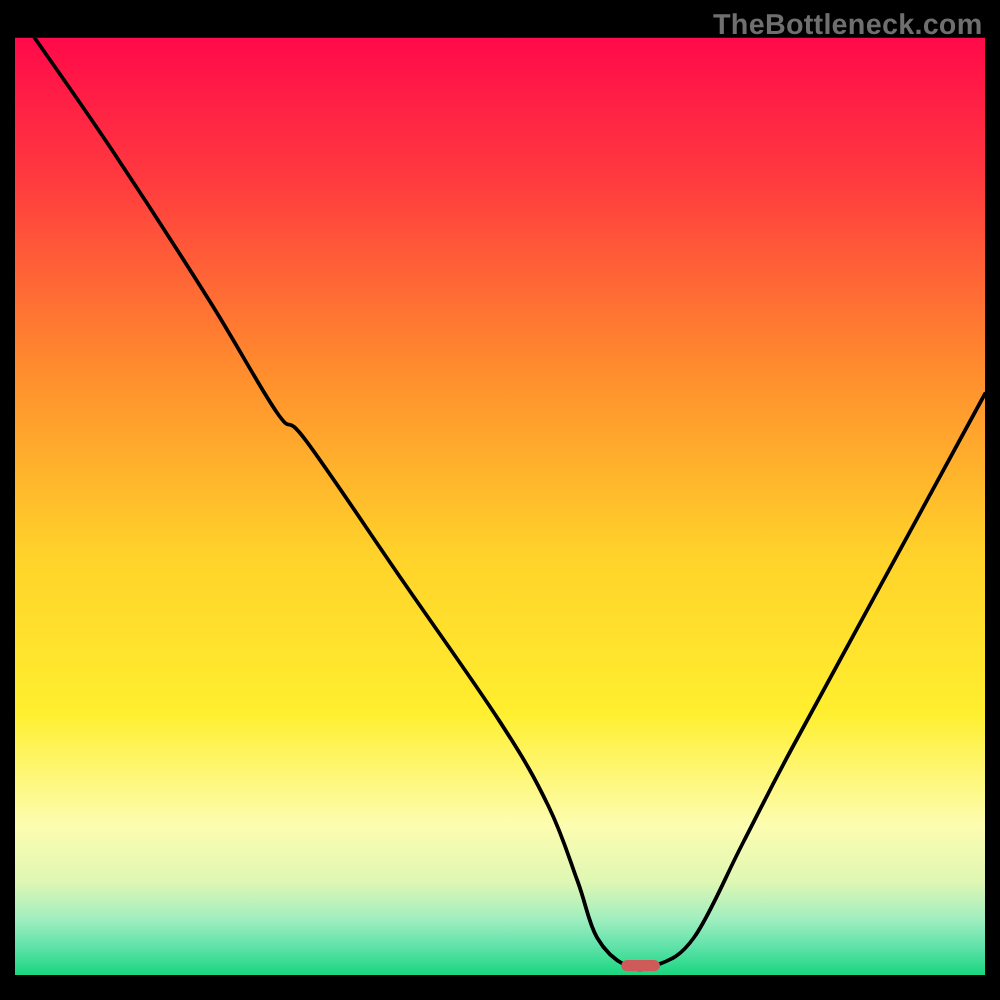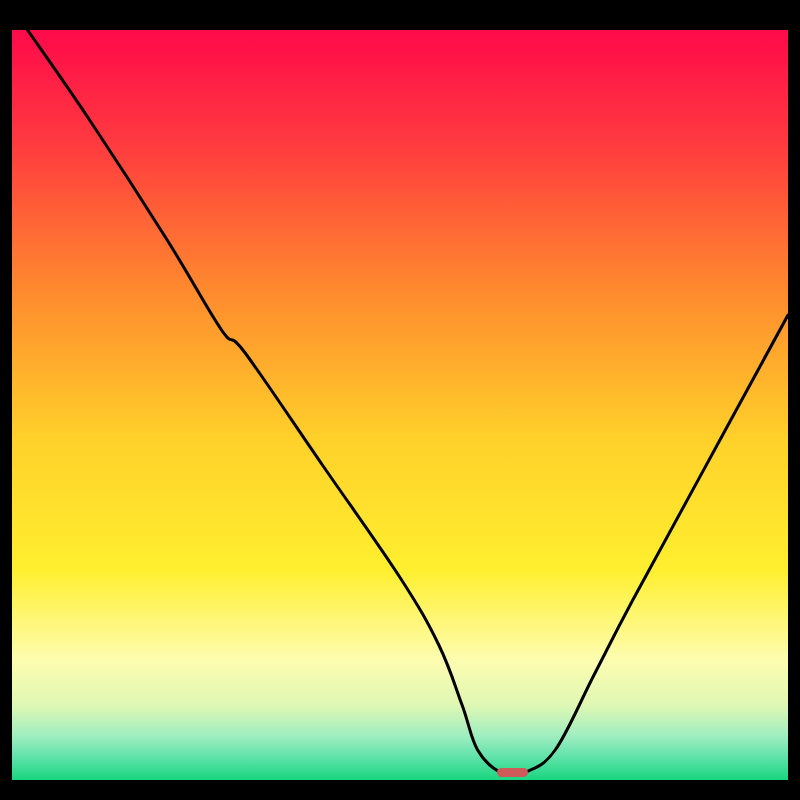--- a/index.html
+++ b/index.html
@@ -50,20 +50,21 @@
   .marker {
     position: absolute;
     background: #cf5a5a;
     border-radius: 6px;
   }
 </style>
 </head>
 <body>
 
 <div class="chart-container">
+  <div class="watermark">TheBottleneck.com</div>
 
   <div class="plot-area">
     <svg class="gradient-bg" viewBox="0 0 776 750" preserveAspectRatio="none">
       <defs>
         <linearGradient id="bg-grad" x1="0" y1="0" x2="0" y2="1">
             <stop offset="0%" stop-color="#ff0a4a"></stop>
             <stop offset="15%" stop-color="#ff3a3f"></stop>
             <stop offset="35%" stop-color="#ff8b2e"></stop>
             <stop offset="55.00000000000001%" stop-color="#ffd22a"></stop>
             <stop offset="72%" stop-color="#ffef2f"></stop>

